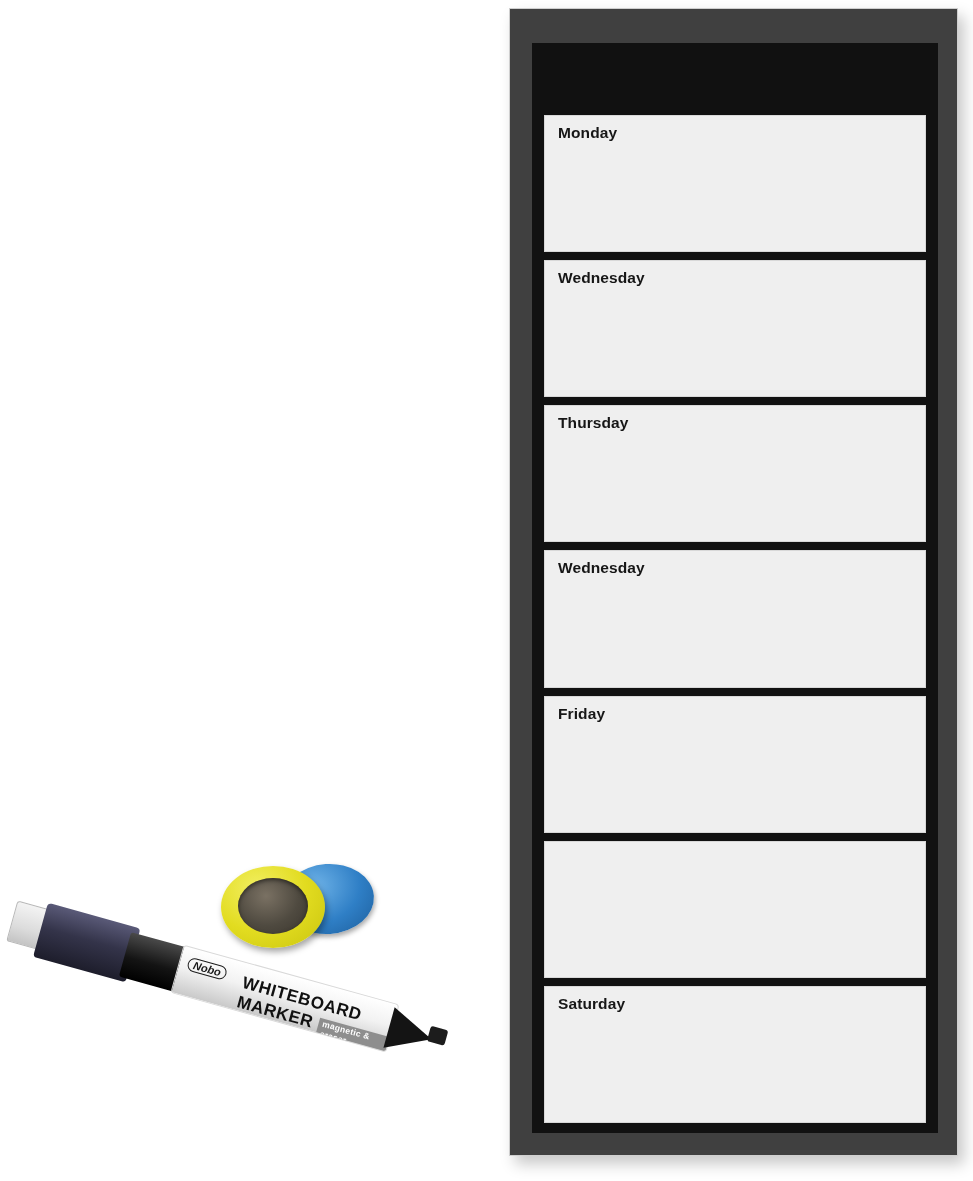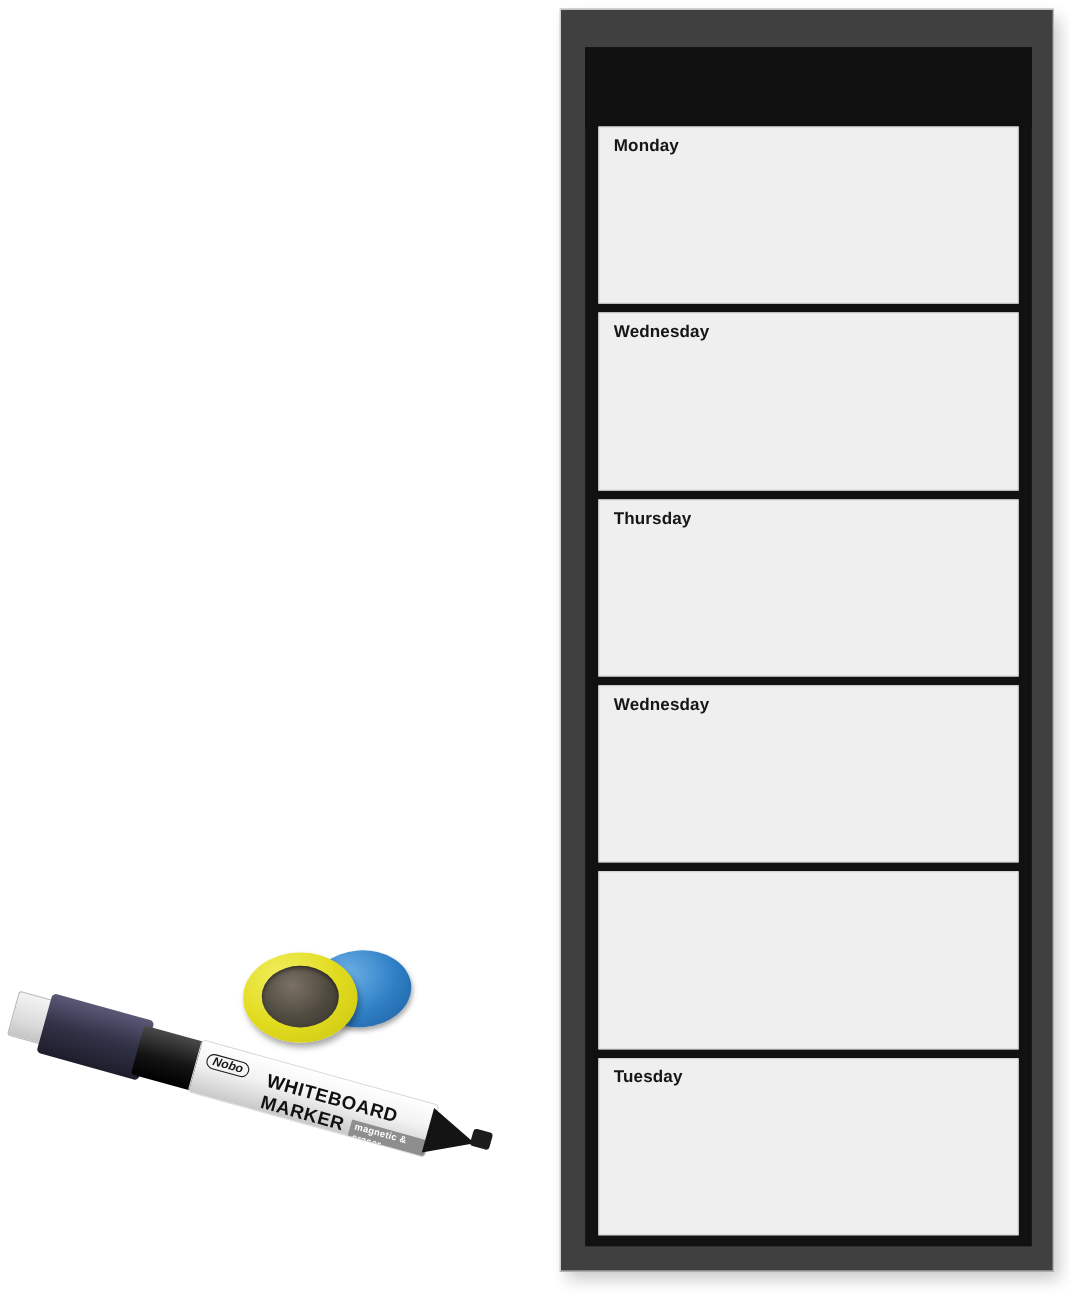--- a/index.html
+++ b/index.html
@@ -238,27 +238,31 @@
       <div class="day-row">
         <div class="day-label">Thursday</div>
         <div class="day-write-area"></div>
       </div>
 
       <div class="day-row">
         <div class="day-label">Wednesday</div>
         <div class="day-write-area"></div>
       </div>
 
-
-      <div class="day-row">
-        <div class="day-write-area"></div>
-      </div>
-
-      <div class="day-row">
-        <div class="day-label">Tuesday</div>
+      <div class="day-row">
+        <div class="day-label">Friday</div>
+        <div class="day-write-area"></div>
+      </div>
+
+      <div class="day-row">
+        <div class="day-write-area"></div>
+      </div>
+
+      <div class="day-row">
+        <div class="day-label">Saturday</div>
         <div class="day-write-area"></div>
       </div>
 
     </div>
   </div>
 </div>
 
 <div id="accessories">
 
   <div class="magnet" id="magnet-blue"></div>

